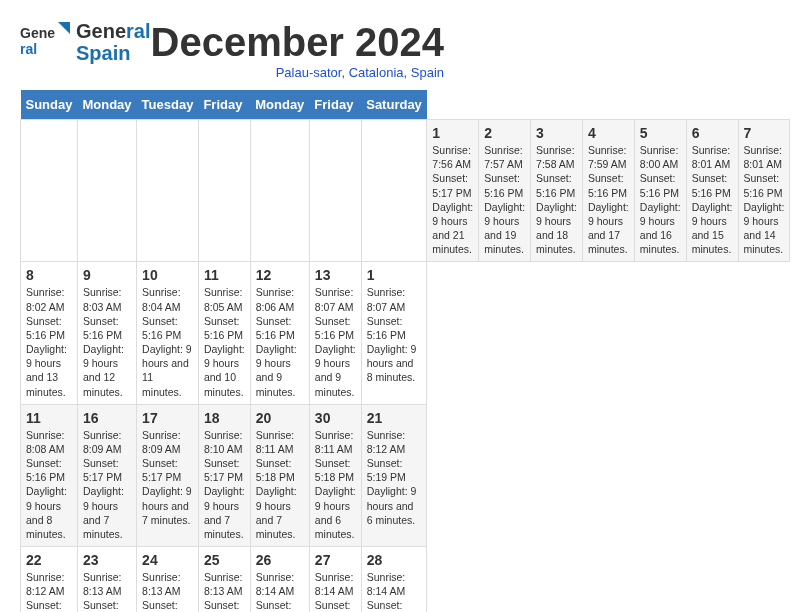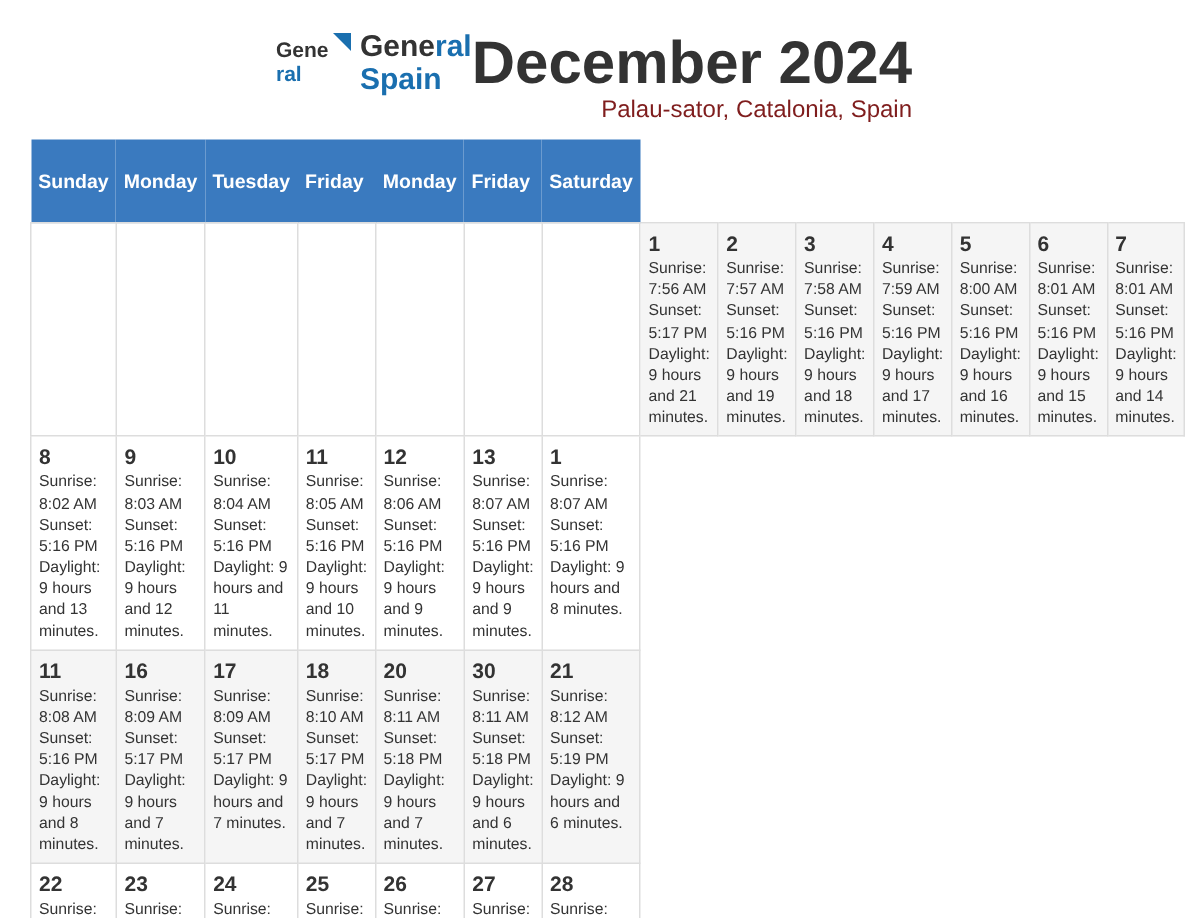--- a/index.html
+++ b/index.html
@@ -5,52 +5,52 @@
     * { box-sizing: border-box; margin: 0; padding: 0; }
     body {
       font-family: Arial, sans-serif;
       background: #fff;
       width: 792px;
       min-height: 612px;
       padding: 20px;
     }
     .header {
       display: flex;
-      justify-content: center;
+      justify-content: flex-start;
       align-items: flex-start;
       margin-bottom: 10px;
     }
     .logo {
       display: flex;
       align-items: center;
       gap: 6px;
     }
     .title-block {
       text-align: right;
     }
     .month-title {
       font-size: 40px;
       font-weight: bold;
       color: #333;
     }
     .location {
-      font-size: 16px;
-      color: #7f1d1d;
+      font-size: 13px;
+      color: #1d4ed8;
     }
     table {
       width: 100%;
       border-collapse: collapse;
       font-size: 11px;
     }
     thead tr {
       background-color: #3a7abf;
       color: white;
     }
     thead th {
-      padding: 20px 5px;
+      padding: 7px 5px;
       text-align: left;
       font-size: 13px;
       font-weight: bold;
     }
     tbody tr {
       vertical-align: top;
     }
     tbody tr:nth-child(odd) {
       background-color: #f5f5f5;
     }

